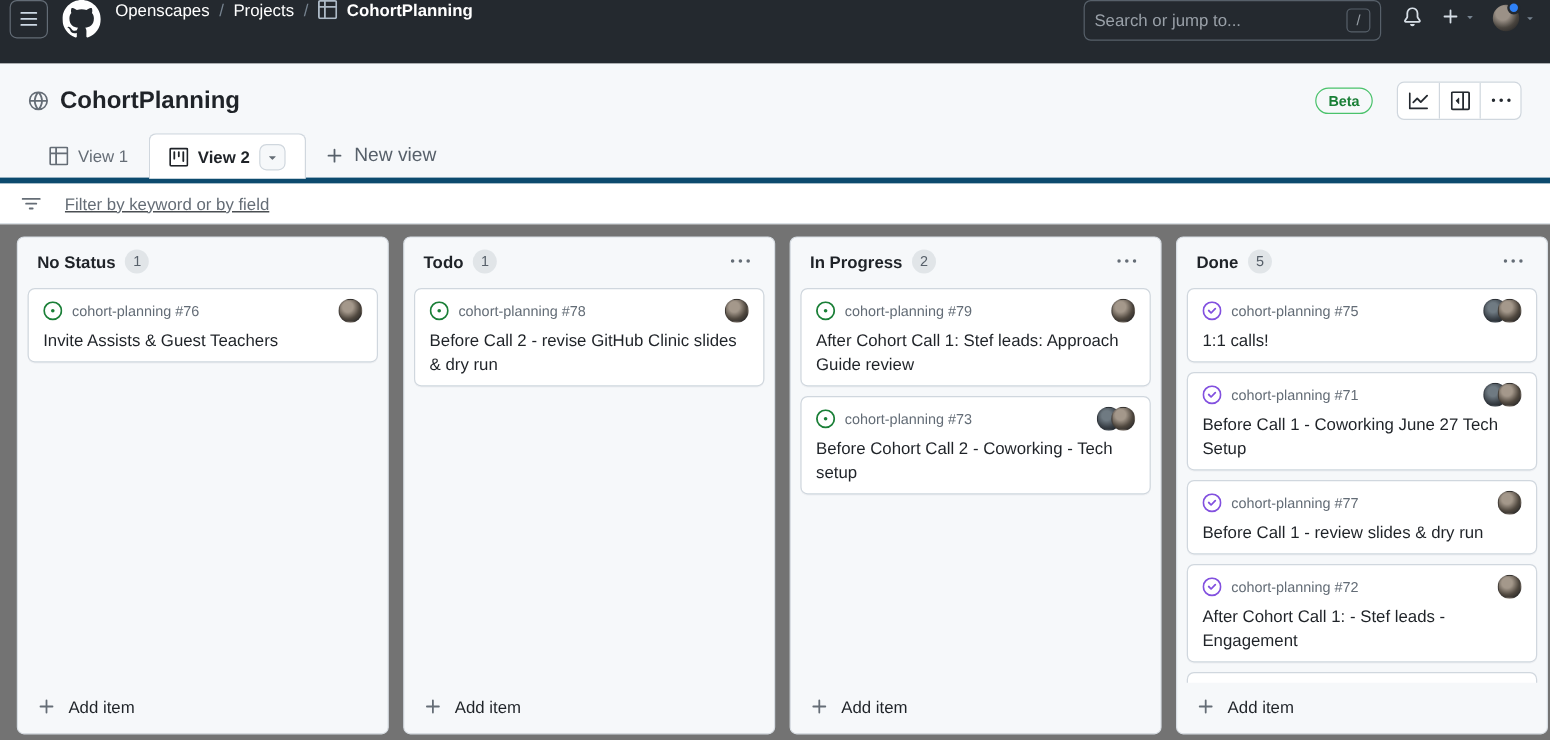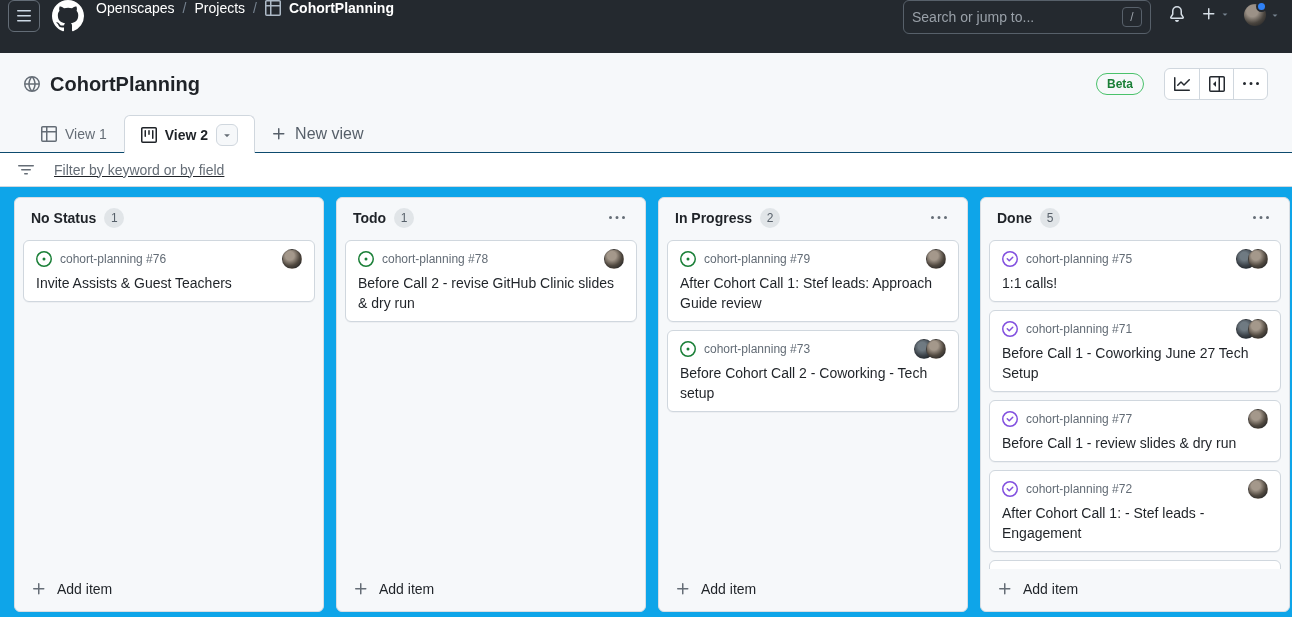--- a/index.html
+++ b/index.html
@@ -75,21 +75,21 @@
   }
   .btn-group button {
     width:34px; height:30px; background:transparent; border:none;
     display:flex; align-items:center; justify-content:center;
     color:#24292f; cursor:pointer;
   }
   .btn-group button + button { border-left:1px solid #d0d7de; }
 
   
   .tabs-row {
-    background:#f6f8fa; border-bottom:1px solid #0c4a6e;
+    background:#f6f8fa; border-bottom:5px solid #0c4a6e;
     display:flex; align-items:flex-end; padding:0 0 0 24px; height:38px;
   }
   .tab {
     display:flex; align-items:center; gap:8px; padding:0 16px; height:37px;
     font-size:14px; color:#656d76; cursor:pointer; background:transparent;
     border:1px solid transparent; border-bottom:none;
   }
   .tab.active {
     background:#ffffff; border-color:#d0d7de; border-radius:6px 6px 0 0;
     color:#1f2328; font-weight:600; margin-bottom:-1px; height:38px;
@@ -108,21 +108,21 @@
   .filter-row {
     height:34px; background:#ffffff; border-bottom:1px solid #d0d7de;
     display:flex; align-items:center; padding:0 18px; gap:20px;text-decoration:underline;
   }
   .filter-row .ficon { color:#656d76; }
   .filter-input { flex:1; border:none; outline:none; font:inherit; font-size:14px; color:#1f2328; }
   .filter-input::placeholder { color:#656d76; }
 
   
   .board {
-    height:431px; background:#0ea5e9; display:flex; gap:12px;
+    height:431px; background:#737373; display:flex; gap:12px;
     padding:10px 28px 6px 14px;
   }
   .column {
     width:310px; flex:0 0 310px; background:#f6f8fa;
     border:1px solid #d8dee4; border-radius:6px;
     display:flex; flex-direction:column;
   }
   .col-header { display:flex; align-items:center; gap:8px; padding:10px 16px 8px 16px; }
   .col-title { font-size:14px; font-weight:700; color:#1f2328; }
   .col-count {

